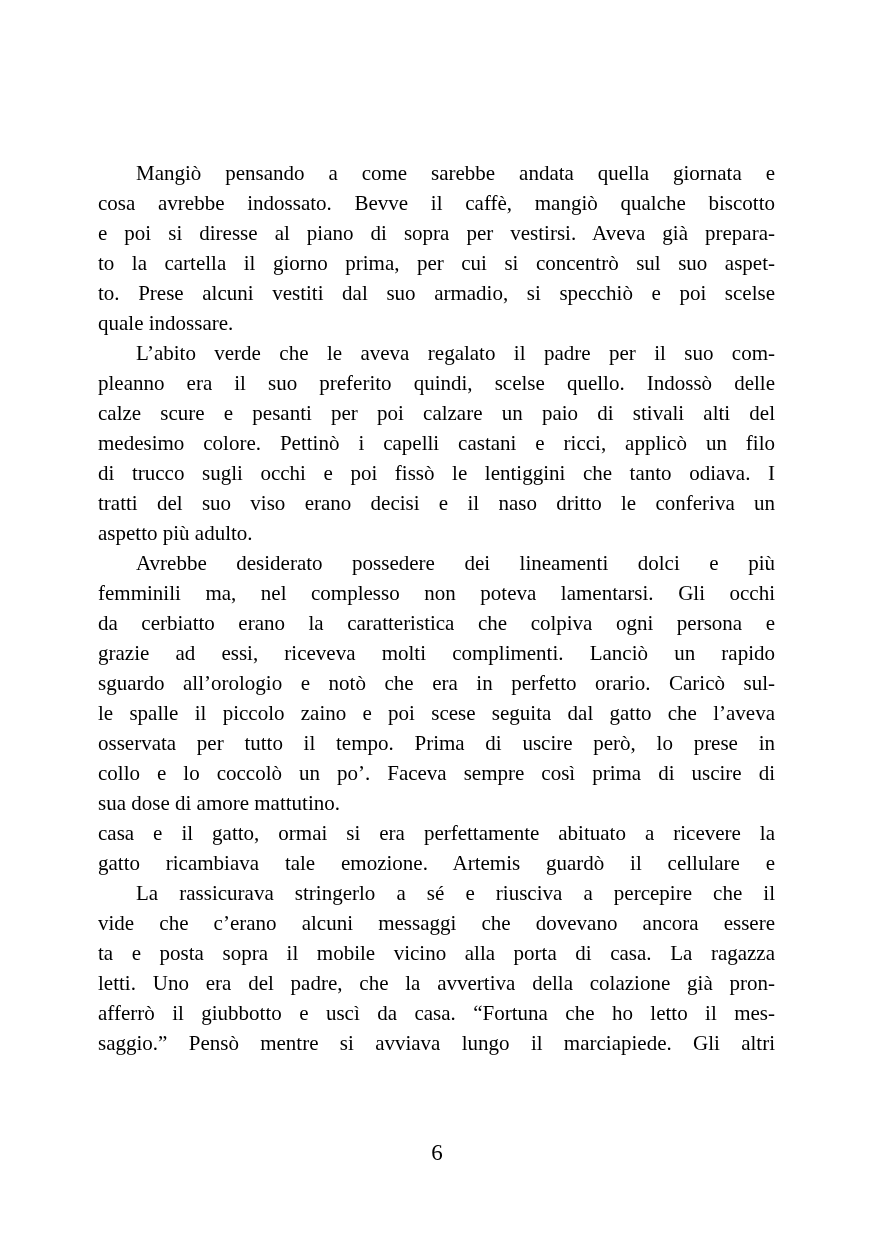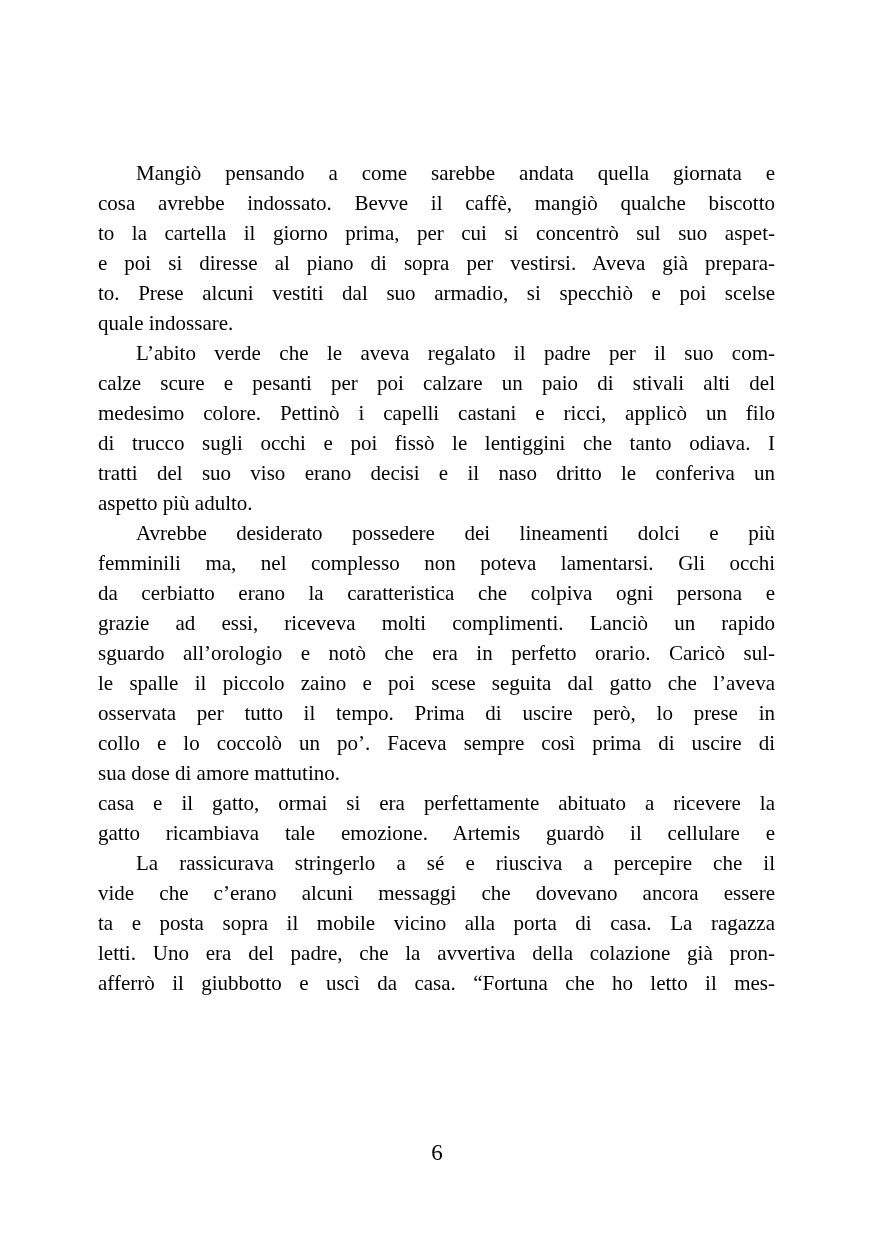--- a/index.html
+++ b/index.html
@@ -59,27 +59,28 @@
     }
   </style>
 </head>
 <body>
 
 <div class="book-page">
   <div class="text-block">
       <div class="para">
         <div class="line first">Mangiò pensando a come sarebbe andata quella giornata e</div>
         <div class="line">cosa avrebbe indossato. Bevve il caffè, mangiò qualche biscotto</div>
+        <div class="line">e poi si diresse al piano di sopra per vestirsi. Aveva già prepara-</div>
         <div class="line">to la cartella il giorno prima, per cui si concentrò sul suo aspet-</div>
-        <div class="line">e poi si diresse al piano di sopra per vestirsi. Aveva già prepara-</div>
         <div class="line">to. Prese alcuni vestiti dal suo armadio, si specchiò e poi scelse</div>
         <div class="line lastline">quale indossare.</div>
       </div>
       <div class="para">
         <div class="line first">L’abito verde che le aveva regalato il padre per il suo com-</div>
+        <div class="line">pleanno era il suo preferito quindi, scelse quello. Indossò delle</div>
         <div class="line">calze scure e pesanti per poi calzare un paio di stivali alti del</div>
         <div class="line">medesimo colore. Pettinò i capelli castani e ricci, applicò un filo</div>
         <div class="line">di trucco sugli occhi e poi fissò le lentiggini che tanto odiava. I</div>
         <div class="line">tratti del suo viso erano decisi e il naso dritto le conferiva un</div>
         <div class="line lastline">aspetto più adulto.</div>
       </div>
       <div class="para">
         <div class="line first">Avrebbe desiderato possedere dei lineamenti dolci e più</div>
         <div class="line">femminili ma, nel complesso non poteva lamentarsi. Gli occhi</div>
         <div class="line">da cerbiatto erano la caratteristica che colpiva ogni persona e</div>
@@ -91,16 +92,17 @@
         <div class="line lastline">sua dose di amore mattutino.</div>
         <div class="line">casa e il gatto, ormai si era perfettamente abituato a ricevere la</div>
       </div>
       <div class="para">
         <div class="line">gatto ricambiava tale emozione. Artemis guardò il cellulare e</div>
         <div class="line first">La rassicurava stringerlo a sé e riusciva a percepire che il</div>
         <div class="line">vide che c’erano alcuni messaggi che dovevano ancora essere</div>
         <div class="line">ta e posta sopra il mobile vicino alla porta di casa. La ragazza</div>
         <div class="line">letti. Uno era del padre, che la avvertiva della colazione già pron-</div>
         <div class="line">afferrò il giubbotto e uscì da casa. “Fortuna che ho letto il mes-</div>
+        <div class="line">saggio.” Pensò mentre si avviava lungo il marciapiede. Gli altri</div>
       </div>
     </div>
   <div class="page-number">6</div>
 </div>
 
 </body></html>

